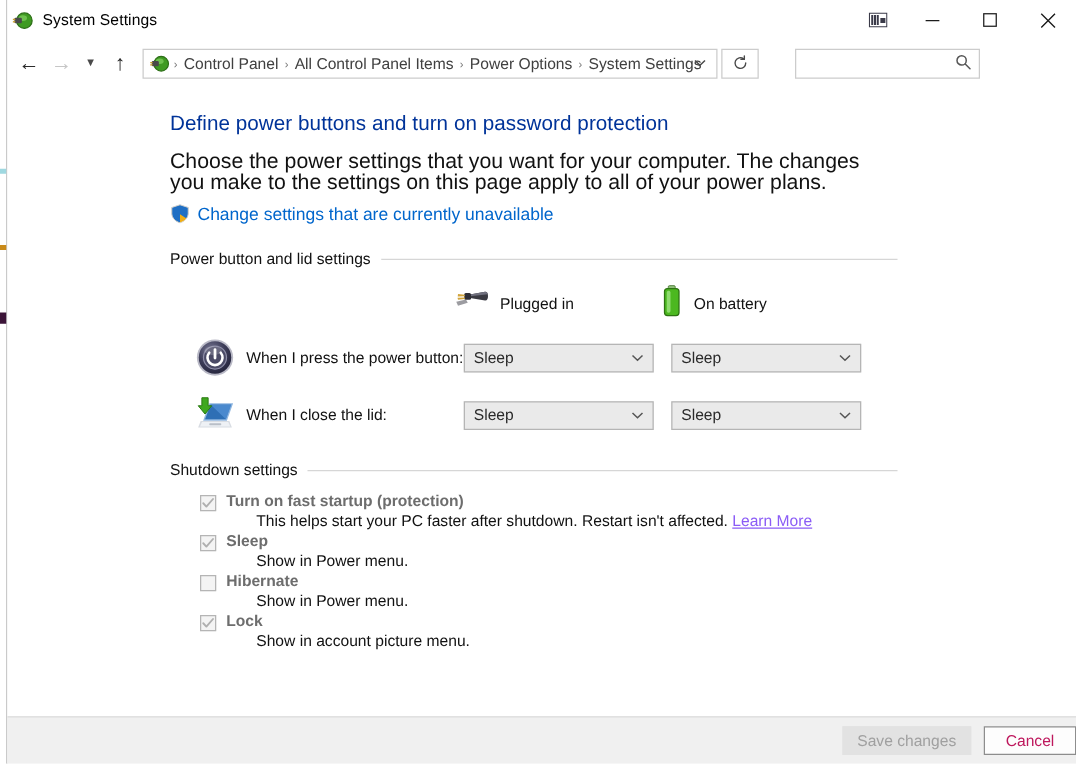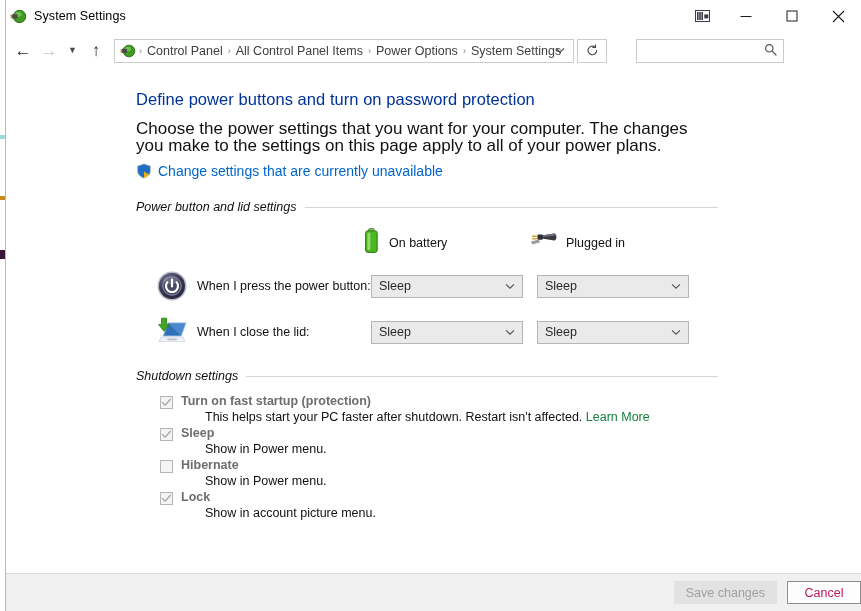--- a/index.html
+++ b/index.html
@@ -138,21 +138,21 @@
   .uac-shield { width: 16px; height: 16px; margin-right: 6px; flex: none; }
   .uac-link {
     font-size: 14px; color: #0066cc; cursor: pointer;
   }
 
   
   .section {
     display: flex; align-items: center; margin-top: 21px;
     width: 582px;
   }
-  .section-label { font-size: 12.5px; color: #111; white-space: nowrap; font-style: italic; }
+  .section-label { font-size: 12.5px; color: #111; white-space: nowrap; }
   .section-rule {
     flex: 1; height: 1px; background: #d6d6d6; margin-left: 8px;
   }
 
   
   .colhdr {
     display: flex; align-items: center; margin-top: 14px;
     padding-left: 227px;
   }
   .colhdr-cell {
@@ -188,21 +188,21 @@
     margin-top: 2px; position: relative;
   }
   .cb-label {
     font-size: 12.5px; font-weight: bold; color: #6d6d6d;
     margin-left: 8px; white-space: nowrap;
   }
   .cb-desc {
     font-size: 12.5px; color: #111; padding-left: 45px; margin-top: 1px;
   }
   .inline-link {
-    color: #15803d; cursor: pointer;
+    color: #8b5cf6; text-decoration: underline; cursor: pointer;
   }
 
   
   .footer {
     position: absolute; left: 0; right: 0; bottom: 0; height: 38px;
     background: #f0f0f0;
     border-top: 1px solid #dcdcdc;
     display: flex; align-items: center; justify-content: flex-end;
     box-sizing: border-box;
   }
@@ -348,42 +348,42 @@
         </span>
         <span class="uac-link">Change settings that are currently unavailable</span>
       </div>
 
       <div class="section">
         <span class="section-label">Power button and lid settings</span>
         <span class="section-rule"></span>
       </div>
 
       <div class="colhdr">
-        <div class="colhdr-cell">
-          <span>
-            <svg width="17" height="26" viewBox="0 0 17 26">
-              <rect x="5.6" y="0.5" width="5.6" height="2.6" rx="1" fill="#8fbf7a" stroke="#4a7a36" stroke-width=".7"></rect>
-              <rect x="2.6" y="2.8" width="11.6" height="21.6" rx="2.4" fill="#4cb820" stroke="#2e7312" stroke-width="1"></rect>
-              <rect x="4.4" y="4.6" width="3.0" height="17.6" rx="1.4" fill="#9ae07c" opacity=".85"></rect>
-            </svg>
-          </span>
-          <span class="colhdr-txt">On battery</span>
-        </div>
         <div class="colhdr-cell">
           <span>
             <svg width="28" height="22" viewBox="0 0 28 22">
               <path d="M13 5.6 L25 3.4 C26.6 3.2 27.4 4.4 27.4 6.8 C27.4 9.2 26.6 10.6 25 10.4 L13 8.4 Z" fill="#3a3a42"></path>
               <path d="M13 5.6 L25 3.4 C26.2 3.3 26.9 4.1 27.2 5.4 L13 7 Z" fill="#70707e"></path>
               <rect x="8.4" y="4.4" width="5.4" height="5.4" rx="1.2" fill="#2e2e36"></rect>
               <path d="M3.4 5.2 L8.8 5.8 L8.8 7.0 L3.2 7.2 Z" fill="#d1a33a"></path>
               <path d="M3.0 8.2 L8.8 8.0 L8.8 9.2 L3.4 9.8 Z" fill="#d1a33a"></path>
               <path d="M2.0 11.4 L9.8 9.6 L11.2 12.2 L3.4 14.6 Z" fill="#4a4a54" opacity=".55"></path>
             </svg>
           </span>
           <span class="colhdr-txt">Plugged in</span>
+        </div>
+        <div class="colhdr-cell">
+          <span>
+            <svg width="17" height="26" viewBox="0 0 17 26">
+              <rect x="5.6" y="0.5" width="5.6" height="2.6" rx="1" fill="#8fbf7a" stroke="#4a7a36" stroke-width=".7"></rect>
+              <rect x="2.6" y="2.8" width="11.6" height="21.6" rx="2.4" fill="#4cb820" stroke="#2e7312" stroke-width="1"></rect>
+              <rect x="4.4" y="4.6" width="3.0" height="17.6" rx="1.4" fill="#9ae07c" opacity=".85"></rect>
+            </svg>
+          </span>
+          <span class="colhdr-txt">On battery</span>
         </div>
       </div>
 
       <div class="setting-row">
         <span class="row-icon">
           <svg width="34" height="34" viewBox="0 0 34 34">
             <defs>
               <radialGradient id="pbg" cx="38%" cy="30%" r="78%">
                 <stop offset="0%" stop-color="#7b7b96"></stop>
                 <stop offset="55%" stop-color="#3b3b57"></stop>

